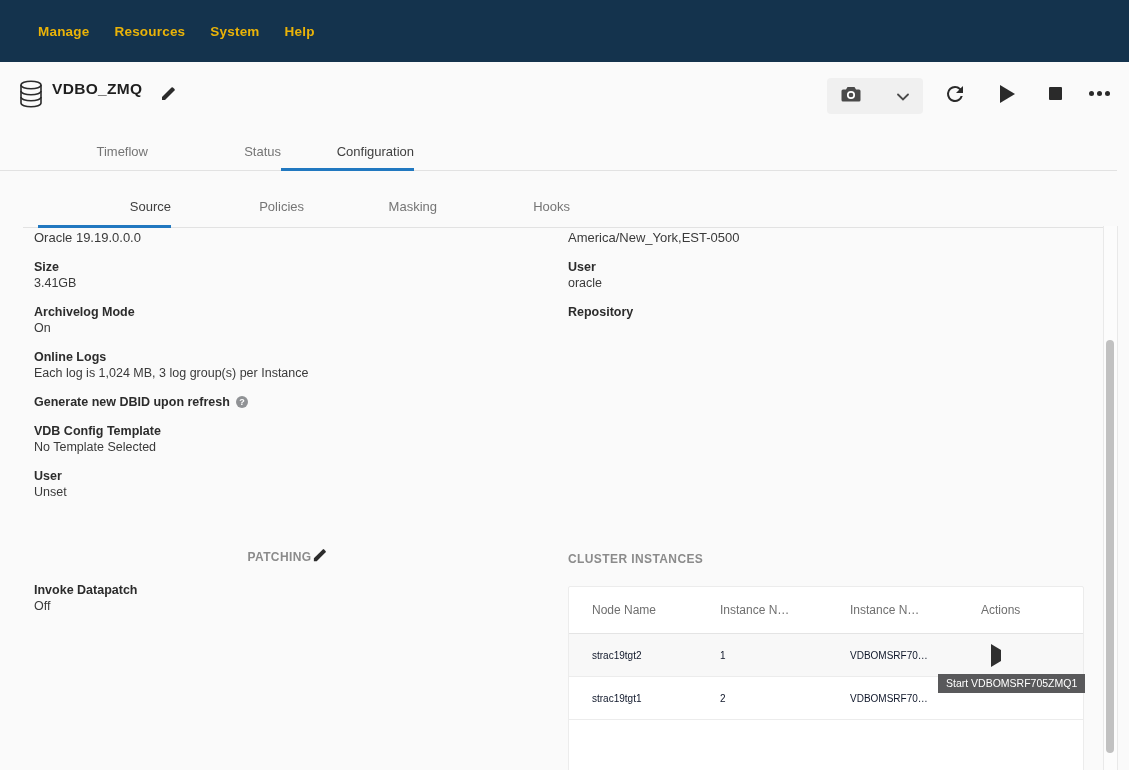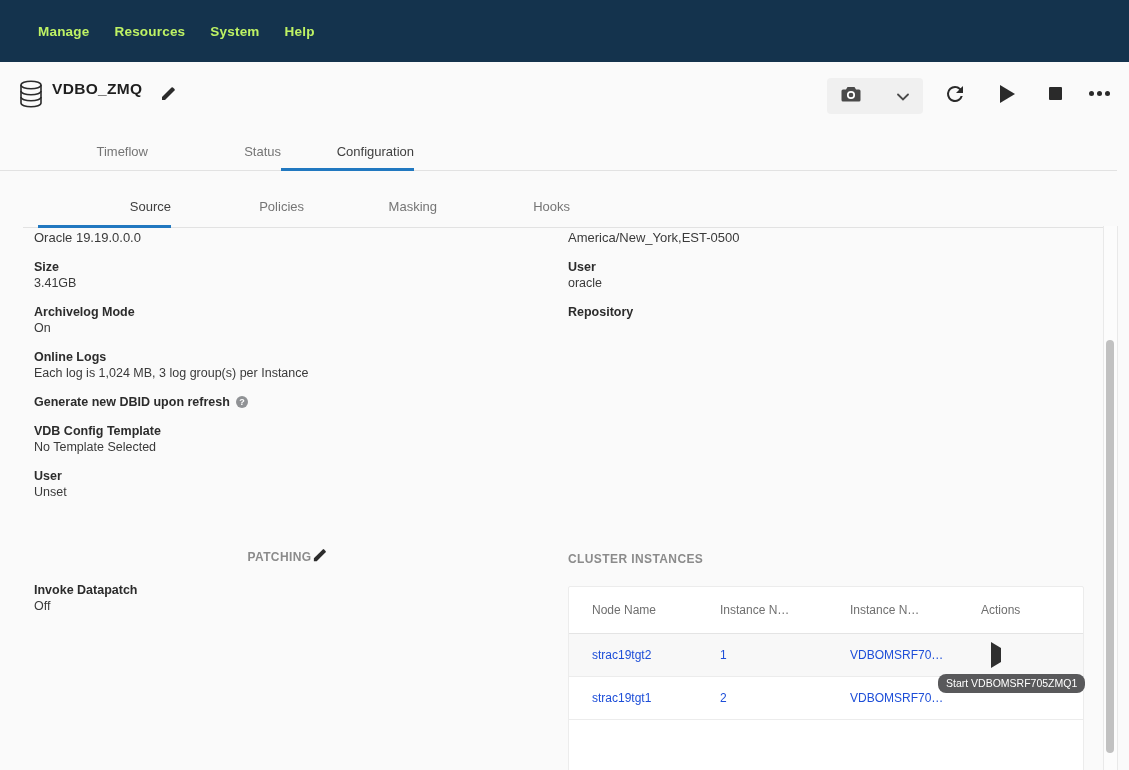--- a/index.html
+++ b/index.html
@@ -1,20 +1,20 @@
 <!DOCTYPE html>
 <html><head>
 <meta charset="utf-8">
 <style>
   html,body{margin:0;padding:0;background:#fafafa;font-family:"Liberation Sans",sans-serif;}
   .page{position:relative;width:1129px;height:770px;overflow:hidden;background:#fafafa;}
 
   
   .navbar{position:absolute;top:0;left:0;right:0;height:62px;background:#14334d;display:flex;align-items:center;padding-left:38px;gap:25px;box-sizing:border-box;}
-  .nav-item{color:#bef264;font-weight:bold;font-size:13.5px;letter-spacing:.2px;cursor:pointer;}
+  .nav-item{color:#eab308;font-weight:bold;font-size:13.5px;letter-spacing:.2px;cursor:pointer;}
 
   
   .db-icon{position:absolute;left:19px;top:80px;}
   .page-title{position:absolute;left:52px;top:80px;font-size:15.5px;font-weight:bold;color:#1e1e1e;letter-spacing:.3px;margin:0;}
   .edit-title{position:absolute;left:160px;top:86px;cursor:pointer;}
 
   
   .snap-group{position:absolute;left:827px;top:78px;width:96px;height:36px;background:#f0f0f0;border:none;border-radius:4px;display:flex;align-items:center;justify-content:space-between;padding:0 14px;cursor:pointer;box-sizing:border-box;}
   .icon-btn{position:absolute;background:transparent;border:none;padding:0;cursor:pointer;display:flex;align-items:center;justify-content:center;}
   .btn-refresh{left:942px;top:82px;width:26px;height:26px;}
@@ -51,28 +51,28 @@
   .patching{position:absolute;left:34px;top:549px;width:506px;}
   .patch-head{display:flex;justify-content:center;align-items:center;height:16px;}
   .patch-field{margin-top:17px;}
   .edit-patch{cursor:pointer;}
 
   .cluster{position:absolute;left:568px;top:549px;width:516px;}
   .table{margin-top:19px;background:#ffffff;border:1px solid #ececec;border-radius:2px;height:205px;box-sizing:border-box;}
   .trow{display:grid;grid-template-columns:128px 130px 131px 1fr;align-items:center;}
   .trow > div{padding-left:23px;box-sizing:border-box;}
   .thead{height:46px;border-bottom:1px solid #e4e4e4;color:#6f6f6f;font-size:12px;}
-  .tbody-row{height:42px;border-bottom:1px solid #ececec;font-size:12px;color:#1d4ed8;}
+  .tbody-row{height:42px;border-bottom:1px solid #ececec;font-size:10px;color:#0f172a;}
   .tbody-row.alt{background:#f8f8f8;}
   .cell-action{padding-left:33px !important;}
   .row-play{width:0;height:0;border-left:10px solid #2f2f2f;border-top:6px solid transparent;border-bottom:6px solid transparent;cursor:pointer;}
   .row-stop{width:9px;height:9px;background:#2f2f2f;cursor:pointer;}
 
   
-  .tooltip{position:absolute;left:938px;top:674px;height:19px;line-height:19px;padding:0 8px;background:#59595b;color:#ffffff;font-size:10.5px;border-radius:8px;white-space:nowrap;z-index:6;}
+  .tooltip{position:absolute;left:938px;top:674px;height:19px;line-height:19px;padding:0 8px;background:#59595b;color:#ffffff;font-size:10.5px;border-radius:0;white-space:nowrap;z-index:6;}
 
   
   .scroll-track{position:absolute;left:1103px;top:226px;width:13px;height:544px;background:#fcfcfc;border-left:1px solid #e9e9e9;border-right:1px solid #e9e9e9;box-sizing:content-box;}
   .scroll-thumb{position:absolute;left:2px;top:114px;width:8px;height:413px;background:#c1c1c1;border-radius:4px;cursor:grab;}
 </style>
 </head>
 <body>
 
 <div class="page">
 

